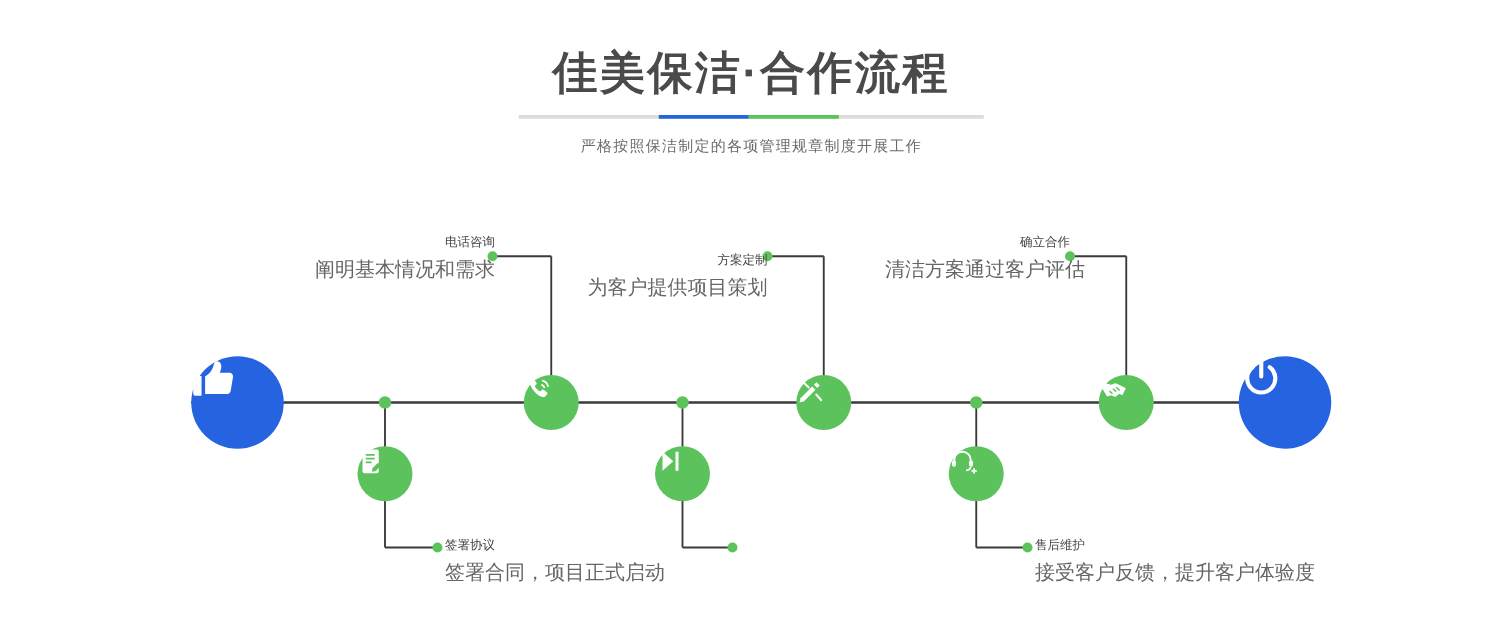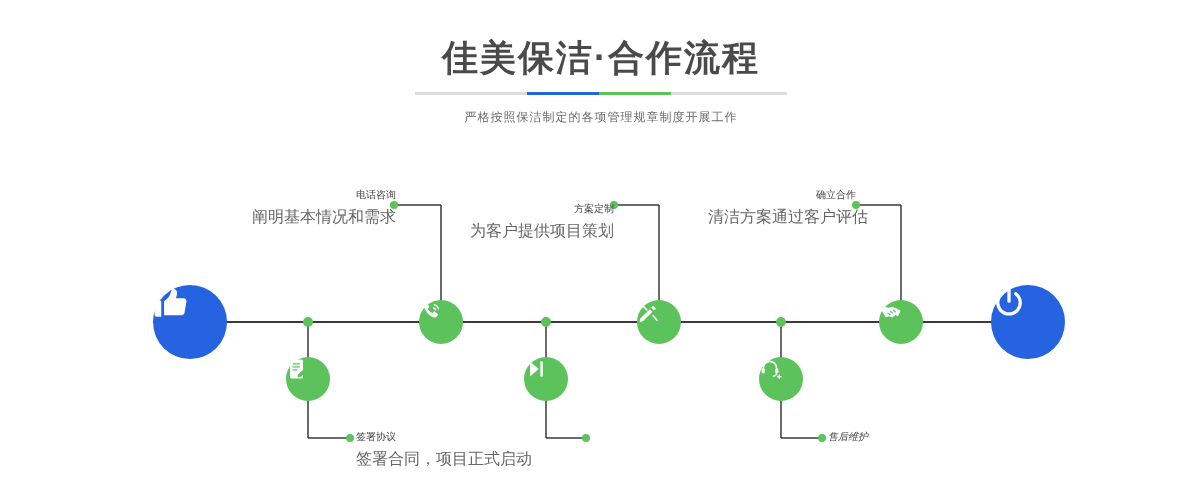--- a/index.html
+++ b/index.html
@@ -251,18 +251,19 @@
       <div class="l-title">签署协议</div>
       <div class="l-desc">签署合同，项目正式启动</div>
     </div>
 
     <div class="label above" style="left:708px; top:30px; width:148px; text-align:right;">
       <div class="l-title">确立合作</div>
       <div class="l-desc">清洁方案通过客户评估</div>
     </div>
 
 
-    <div class="label below" style="left:828px; top:272px;font-style:italic;">
+    <div class="label below" style="left:828px; top:272px;">
       <div class="l-title">售后维护</div>
+      <div class="l-desc">接受客户反馈，提升客户体验度</div>
     </div>
 
   </div>
 </div>
 
 </body></html>

